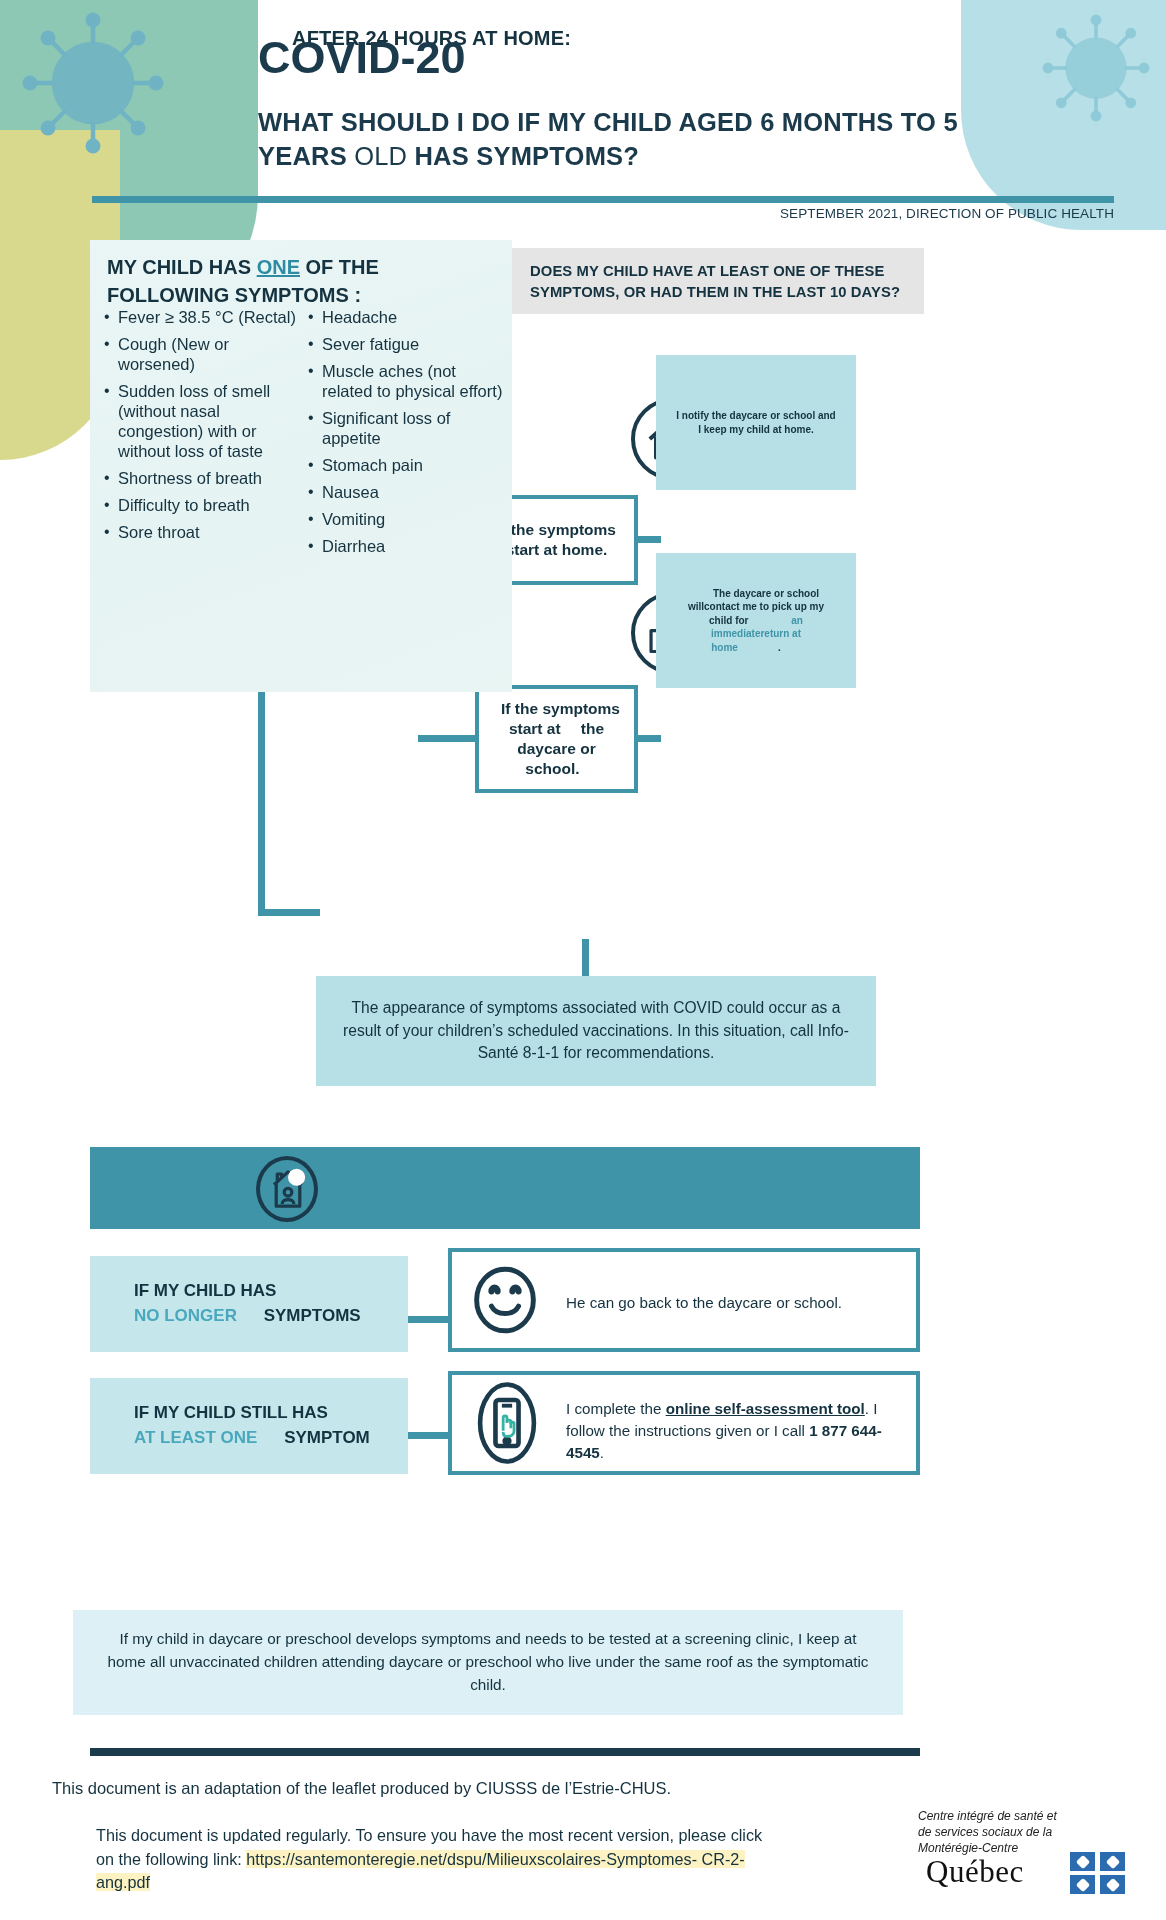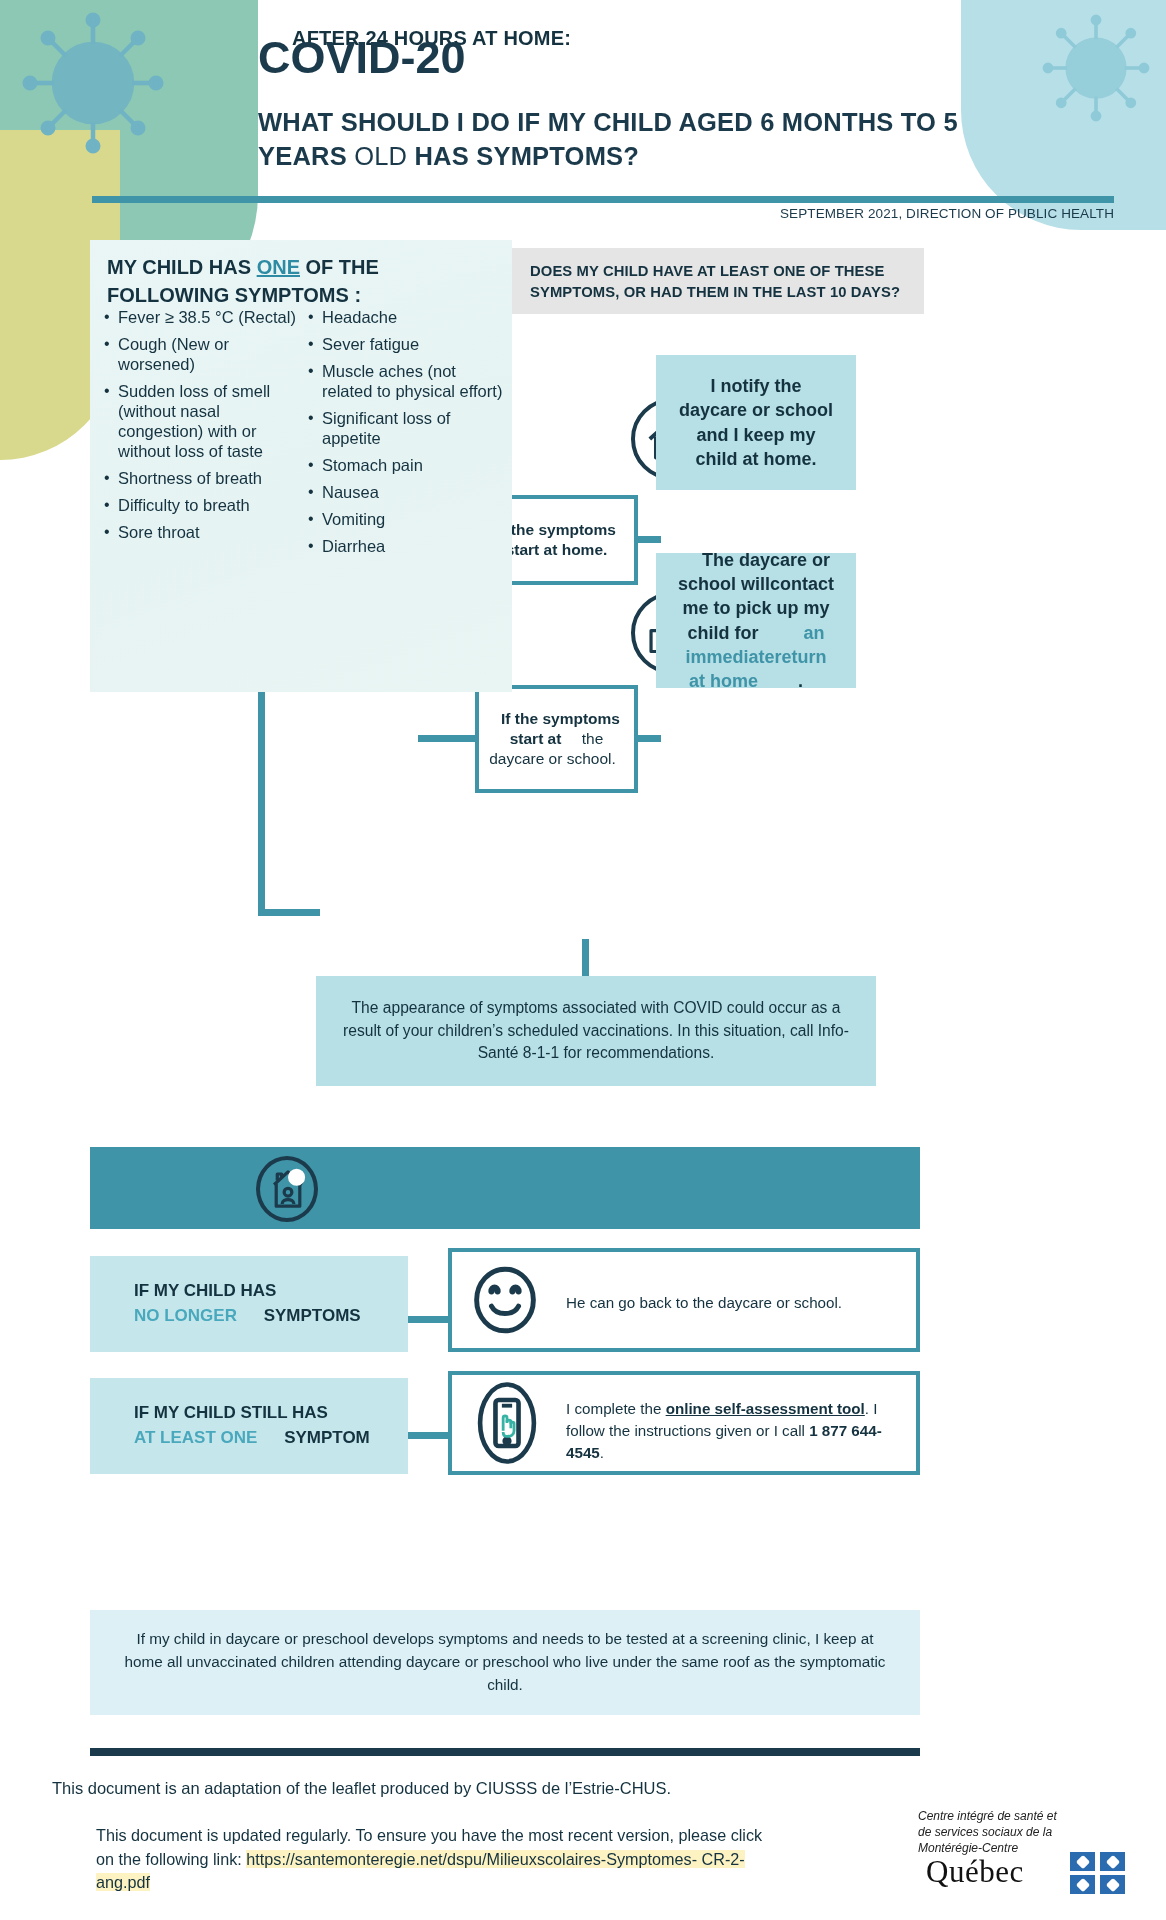--- a/index.html
+++ b/index.html
@@ -96,27 +96,27 @@
   .flow-box {
     position: absolute; background: #fff;
     border: 4px solid #3f94a8;
     display: flex; align-items: center; justify-content: center;
     text-align: center;
   }
   .flow-box span {
     font-size: 15.5px; font-weight: bold; color: #14323f; line-height: 1.3;
     padding: 0 8px;
   }
-  .flow-box span .reg { font-weight: normal; }
+  .flow-box span .reg { font-weight: bold; }
   .flow-out {
     position: absolute; background: #b6dfe6;
     display: flex; align-items: center; justify-content: center; text-align: center;
   }
   .flow-out span {
-    font-size: 18px; font-weight: bold; color: #14323f; line-height: 1.34;
+    font-size: 10px; font-weight: bold; color: #14323f; line-height: 1.34;
     padding: 0 20px;
   }
   .flow-out span .hl { color: #3f94a8; }
   .connector { position: absolute; background: #3f94a8; }
 
   
   .vax-title-box {
     position: absolute; left: 316px; top: 897px; width: 540px; height: 42px;
     border: 4px solid #3f94a8; background: #fff;
     display: flex; align-items: center; justify-content: center;
@@ -155,21 +155,21 @@
     position: absolute; background: #fff; border: 4px solid #3f94a8;
   }
   .res-text {
     position: absolute; font-size: 15.2px; color: #14323f; line-height: 1.45;
   }
   .res-text b { font-weight: bold; }
   .res-text u { text-decoration: underline; font-weight: bold; }
 
   
   .footnote {
-    position: absolute; left: 90px; top: 1610px; width: 830px; height: 105px;
+    position: absolute; left: 73px; top: 1610px; width: 830px; height: 105px;
     background: #dcf0f5; display: flex; align-items: center; justify-content: center;
   }
   .footnote span {
     font-size: 15.3px; color: #14323f; line-height: 1.5; text-align: center;
     padding: 0 28px; display: block;
   }
   .bottom-rule {
     position: absolute; left: 90px; top: 1748px; width: 830px; height: 8px;
     background: #1b3a4b;
   }

